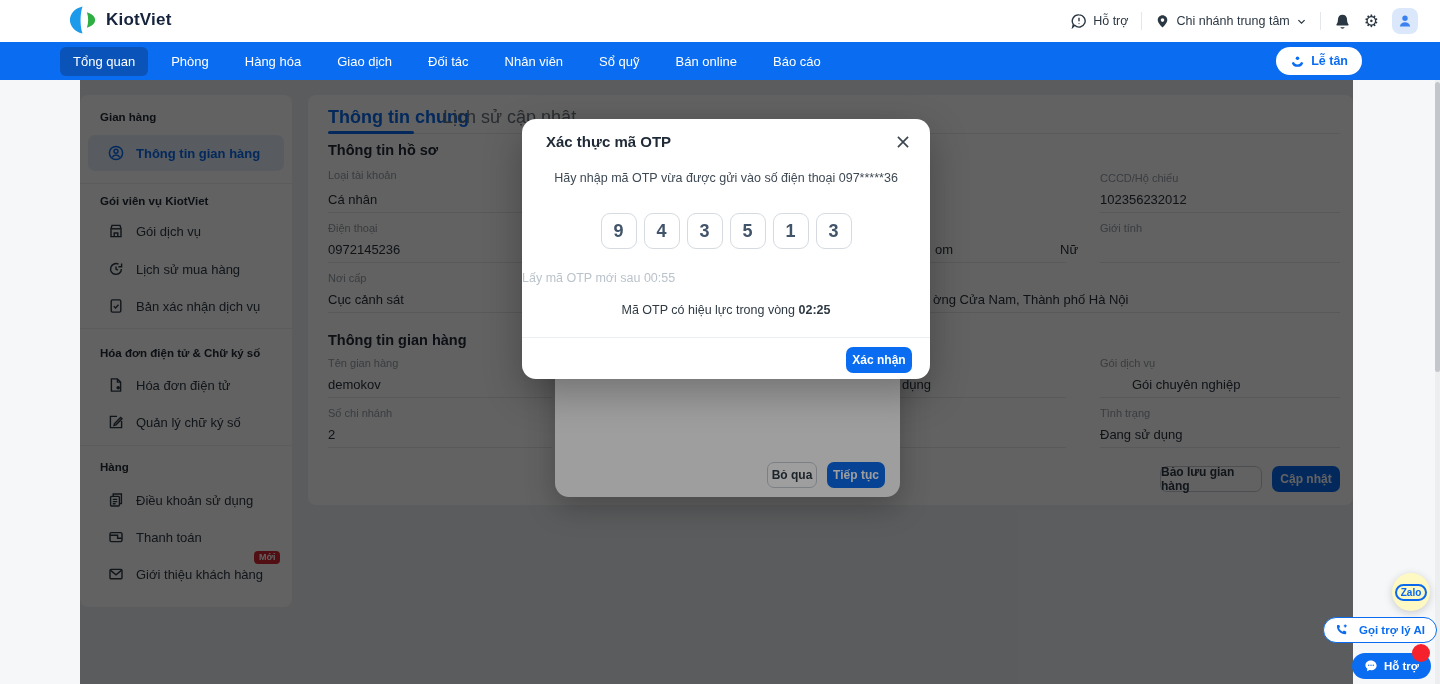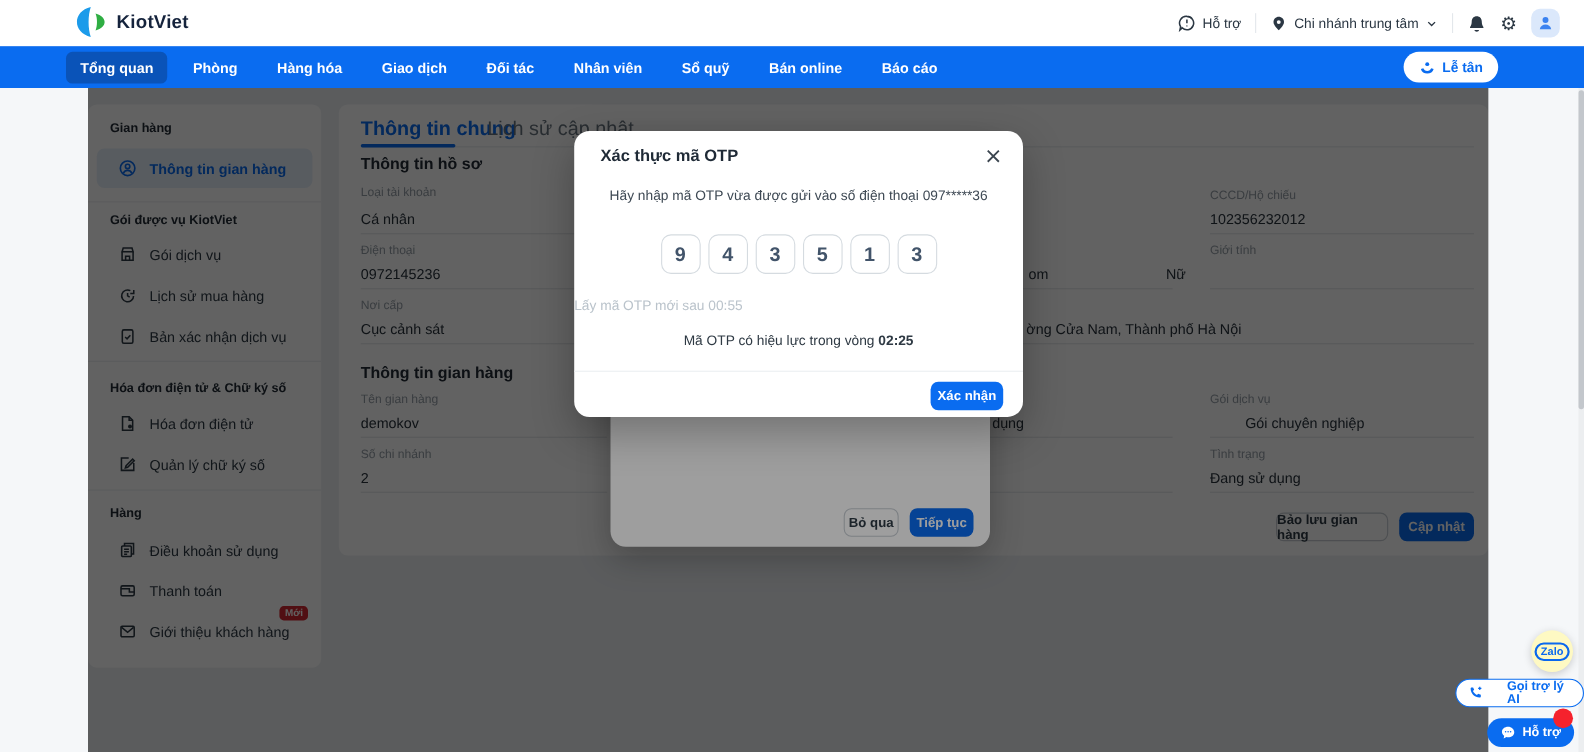--- a/index.html
+++ b/index.html
@@ -12,21 +12,21 @@
   .brand-name{font-size:17px;font-weight:bold;color:#15233c;letter-spacing:.2px;}
   .hright{position:absolute;right:22px;top:0;height:42px;display:flex;align-items:center;gap:13px;color:#2b3743;}
   .hitem{display:flex;align-items:center;gap:6px;font-size:12.5px;color:#2b3743;cursor:pointer;}
   .hdiv{width:1px;height:18px;background:#e3e7eb;}
   .avatar{width:26px;height:26px;border-radius:8px;background:#dbe8fb;display:flex;align-items:center;justify-content:center;}
   .gear-glyph{font-size:17px;line-height:1;color:#2b3743;}
 
   
   .nav{position:absolute;left:0;top:42px;width:1440px;height:38px;background:#0a6cf0;z-index:60;display:flex;align-items:center;}
   .nav-items{display:flex;align-items:center;gap:10px;margin-left:60px;}
-  .nav-item{color:#ffffff;font-size:13px;font-weight:bold;padding:7px 13px;border-radius:6px;cursor:pointer;white-space:nowrap;}
+  .nav-item{color:#ffffff;font-size:13px;font-weight:normal;padding:7px 13px;border-radius:6px;cursor:pointer;white-space:nowrap;}
   .nav-item.active{background:#0a53b8;}
   .reception-btn{position:absolute;right:78px;top:5px;height:28px;background:#ffffff;border-radius:15px;display:flex;align-items:center;gap:6px;padding:0 14px;color:#0a6cf0;font-size:12.5px;font-weight:bold;cursor:pointer;}
 
   
   .region{position:absolute;left:80px;top:80px;width:1273px;height:604px;background:#eef1f4;z-index:1;}
   .backdrop{position:absolute;left:0;top:0;width:100%;height:100%;background:rgba(0,0,0,0.38);}
   .b1{z-index:10;} .b2{z-index:30;}
 
   .card{background:#ffffff;border-radius:8px;}
   .sidebar{position:absolute;left:0;top:15px;width:212px;height:512px;z-index:2;}
@@ -61,21 +61,21 @@
   .otp-boxes{position:absolute;left:0;top:94px;width:100%;display:flex;justify-content:center;gap:7px;}
   .otp-box{width:34px;height:34px;border:1px solid #d5dbe0;border-radius:9px;background:#fff;display:flex;align-items:center;justify-content:center;font-size:18px;font-weight:bold;color:#42546a;cursor:text;}
   .otp-resend{position:absolute;left:0;top:152px;width:100%;font-size:12.5px;color:#bac3cb;cursor:default;}
   .otp-valid{position:absolute;left:0;top:184px;width:100%;text-align:center;font-size:12.5px;color:#2f3a44;}
   .otp-footline{position:absolute;left:0;top:218px;width:100%;height:1px;background:#eceff2;}
   .otp-confirm{left:auto;right:18px;top:228px;width:66px;}
 
   
   .zalo{position:absolute;left:1392px;top:573px;width:38px;height:38px;border-radius:50%;background:#fef9c3;box-shadow:0 2px 8px rgba(0,0,0,.18);display:flex;align-items:center;justify-content:center;z-index:100;cursor:pointer;}
   .zalo-inner{border:2px solid #0a68ee;border-radius:11px;padding:1px 4px;color:#0a68ee;font-size:10px;font-weight:bold;}
-  .ai-btn{position:absolute;left:1323px;top:617px;height:26px;background:#fff;border:1.5px solid #0a6cf0;border-radius:14px;display:flex;align-items:center;gap:21px;padding:0 11px;color:#0a6cf0;font-size:11.5px;font-weight:bold;z-index:100;cursor:pointer;box-sizing:border-box;}
+  .ai-btn{position:absolute;left:1323px;top:617px;height:26px;background:#fff;border:1.5px solid #0a6cf0;border-radius:14px;display:flex;align-items:center;gap:10px;padding:0 11px;color:#0a6cf0;font-size:11.5px;font-weight:bold;z-index:100;cursor:pointer;box-sizing:border-box;}
   .sup-btn{position:absolute;left:1352px;top:653px;height:26px;background:#0a6cf0;border-radius:14px;display:flex;align-items:center;gap:6px;padding:0 12px;color:#fff;font-size:11.5px;font-weight:bold;z-index:100;cursor:pointer;}
   .sup-dot{position:absolute;left:1412px;top:644px;width:18px;height:18px;border-radius:50%;background:#f5222d;z-index:101;}
 
   
   .sb-track{position:absolute;left:1435px;top:80px;width:5px;height:604px;background:#eceef0;z-index:90;}
   .sb-thumb{position:absolute;left:0;top:2px;width:5px;height:290px;border-radius:3px;background:#c3c7cc;}
 
   svg{display:block;}
 </style>
 </head>
@@ -172,21 +172,21 @@
           <svg width="16" height="16" viewBox="0 0 16 16" fill="none" stroke="#0a6cf0" stroke-width="1.5">
             <circle cx="8" cy="8" r="6.6"></circle>
               <circle cx="8" cy="6.3" r="2"></circle>
               <path d="M4.2 12.4 c.9-1.8 2.2-2.5 3.8-2.5 s2.9.7 3.8 2.5"></path>
           </svg>
         </span>
         <span class="lbl">Thông tin gian hàng</span>
       </div>
       <div class="side-div" style="top:88px;"></div>
 
-      <div class="sec-title" style="left:20px;top:100px;">Gói được vụ KiotViet</div>
+      <div class="sec-title" style="left:20px;top:100px;">Gói viên vụ KiotViet</div>
       <div class="side-item" style="top:118px;">
         <span>
           <svg width="16" height="16" viewBox="0 0 16 16" fill="none" stroke="#2e3a45" stroke-width="1.4">
             <path d="M3 5.8 L4 2.4 h8 l1 3.4"></path>
               <path d="M3 6.2 v7.4 h10 V6.2"></path>
               <path d="M2.4 5.8 h11.2"></path>
               <path d="M6.2 13.6 V10 h3.6 v3.6"></path>
           </svg>
         </span>
         <span class="lbl">Gói dịch vụ</span>

